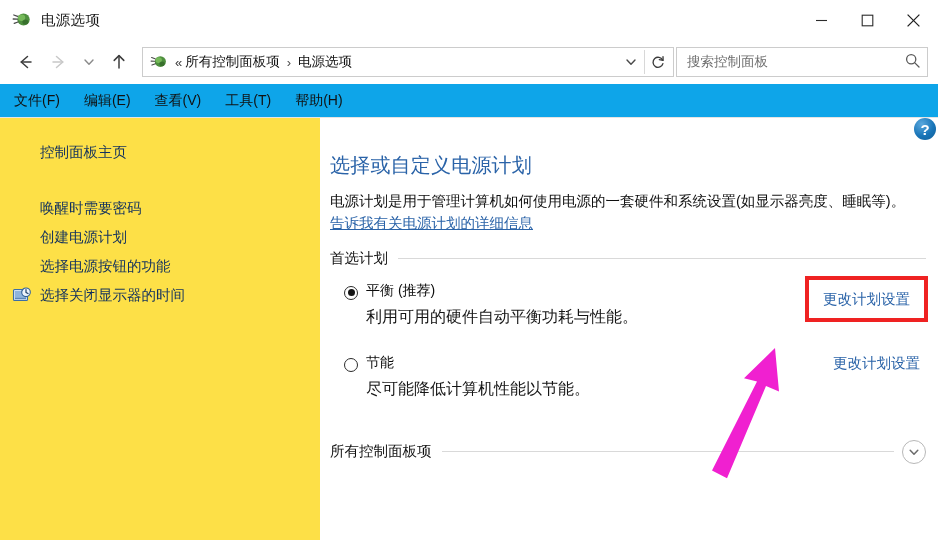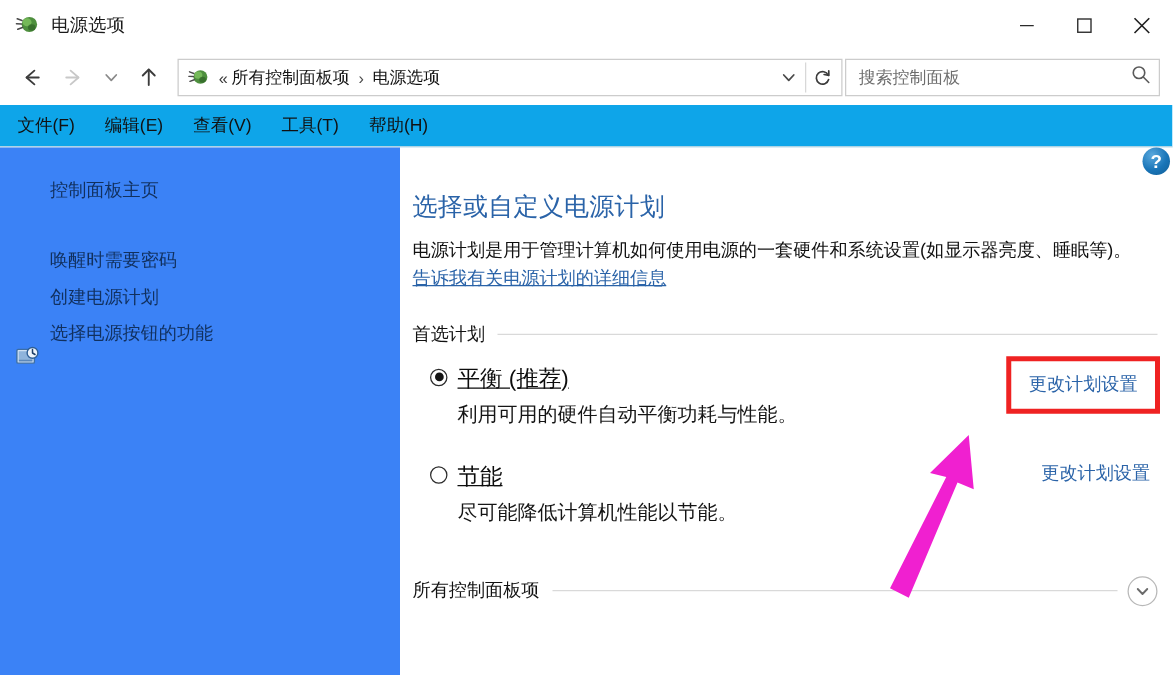--- a/index.html
+++ b/index.html
@@ -165,21 +165,21 @@
     display: flex;
     min-height: 0;
     position: relative;
     background: #ffffff;
   }
 
   
   .sidebar {
     flex: 0 0 320px;
     padding-top: 20px;
-    background: #3b82f6;
+    background: #fde047;
   }
   .side-link {
     display: flex;
     align-items: center;
     font-size: 14.5px;
     color: #11305e;
     padding: 5px 0 5px 40px;
     white-space: nowrap;
     position: relative;
   }
@@ -218,21 +218,21 @@
     font-size: 20px;
     color: #2a63a8;
     margin: 20px 0 11px 0;
     letter-spacing: .2px;
   }
   .page-desc {
     font-size: 14.5px;
     color: #101010;
     line-height: 1.55;
     max-width: 590px;
-    margin-bottom: 23px;
+    margin-bottom: 14px;
   }
   .inline-link {
     color: #2a63a8;
     text-decoration: underline;
   }
 
   
   .group-head {
     display: flex;
     align-items: center;
@@ -282,24 +282,23 @@
   .radio.checked::after {
     content: "";
     position: absolute;
     left: 50%; top: 50%;
     width: 7px; height: 7px;
     margin: -3.5px 0 0 -3.5px;
     border-radius: 50%;
     background: #141414;
   }
   .plan-name {
-    font-size: 18px;
+    font-size: 14px;
     color: #0d0d0d;
     white-space: nowrap;
-    text-decoration: underline;
   }
   .plan-desc {
     font-size: 16px;
     color: #151515;
     padding: 7px 0 0 22px;
     white-space: nowrap;
   }
   .plan-action {
     position: absolute;
     top: 10px;
@@ -452,20 +451,21 @@
       <div class="side-link">
         <span class="side-icon">
           <svg viewBox="0 0 20 20" width="20" height="20">
             <rect x="1.5" y="3.5" width="14" height="11" rx="1" fill="#cfe0f2" stroke="#3c6ea5" stroke-width="1.1"></rect>
             <rect x="3" y="5" width="11" height="6.6" fill="#8fb4dc"></rect>
             <rect x="3" y="11.6" width="11" height="1.6" fill="#5b87ba"></rect>
             <circle cx="14" cy="6.3" r="4.3" fill="#eef4fb" stroke="#2f5f96" stroke-width="1.1"></circle>
             <path d="M14 3.6 L14 6.4 L16 7.6" fill="none" stroke="#1d3f68" stroke-width="1.2" stroke-linecap="round" stroke-linejoin="round"></path>
           </svg>
         </span>
+        <span>选择关闭显示器的时间</span>
       </div>
     </div>
 
     <div class="main">
 
       <div class="help-btn">?</div>
 
       <div class="page-title">选择或自定义电源计划</div>
 
       <div class="page-desc">

